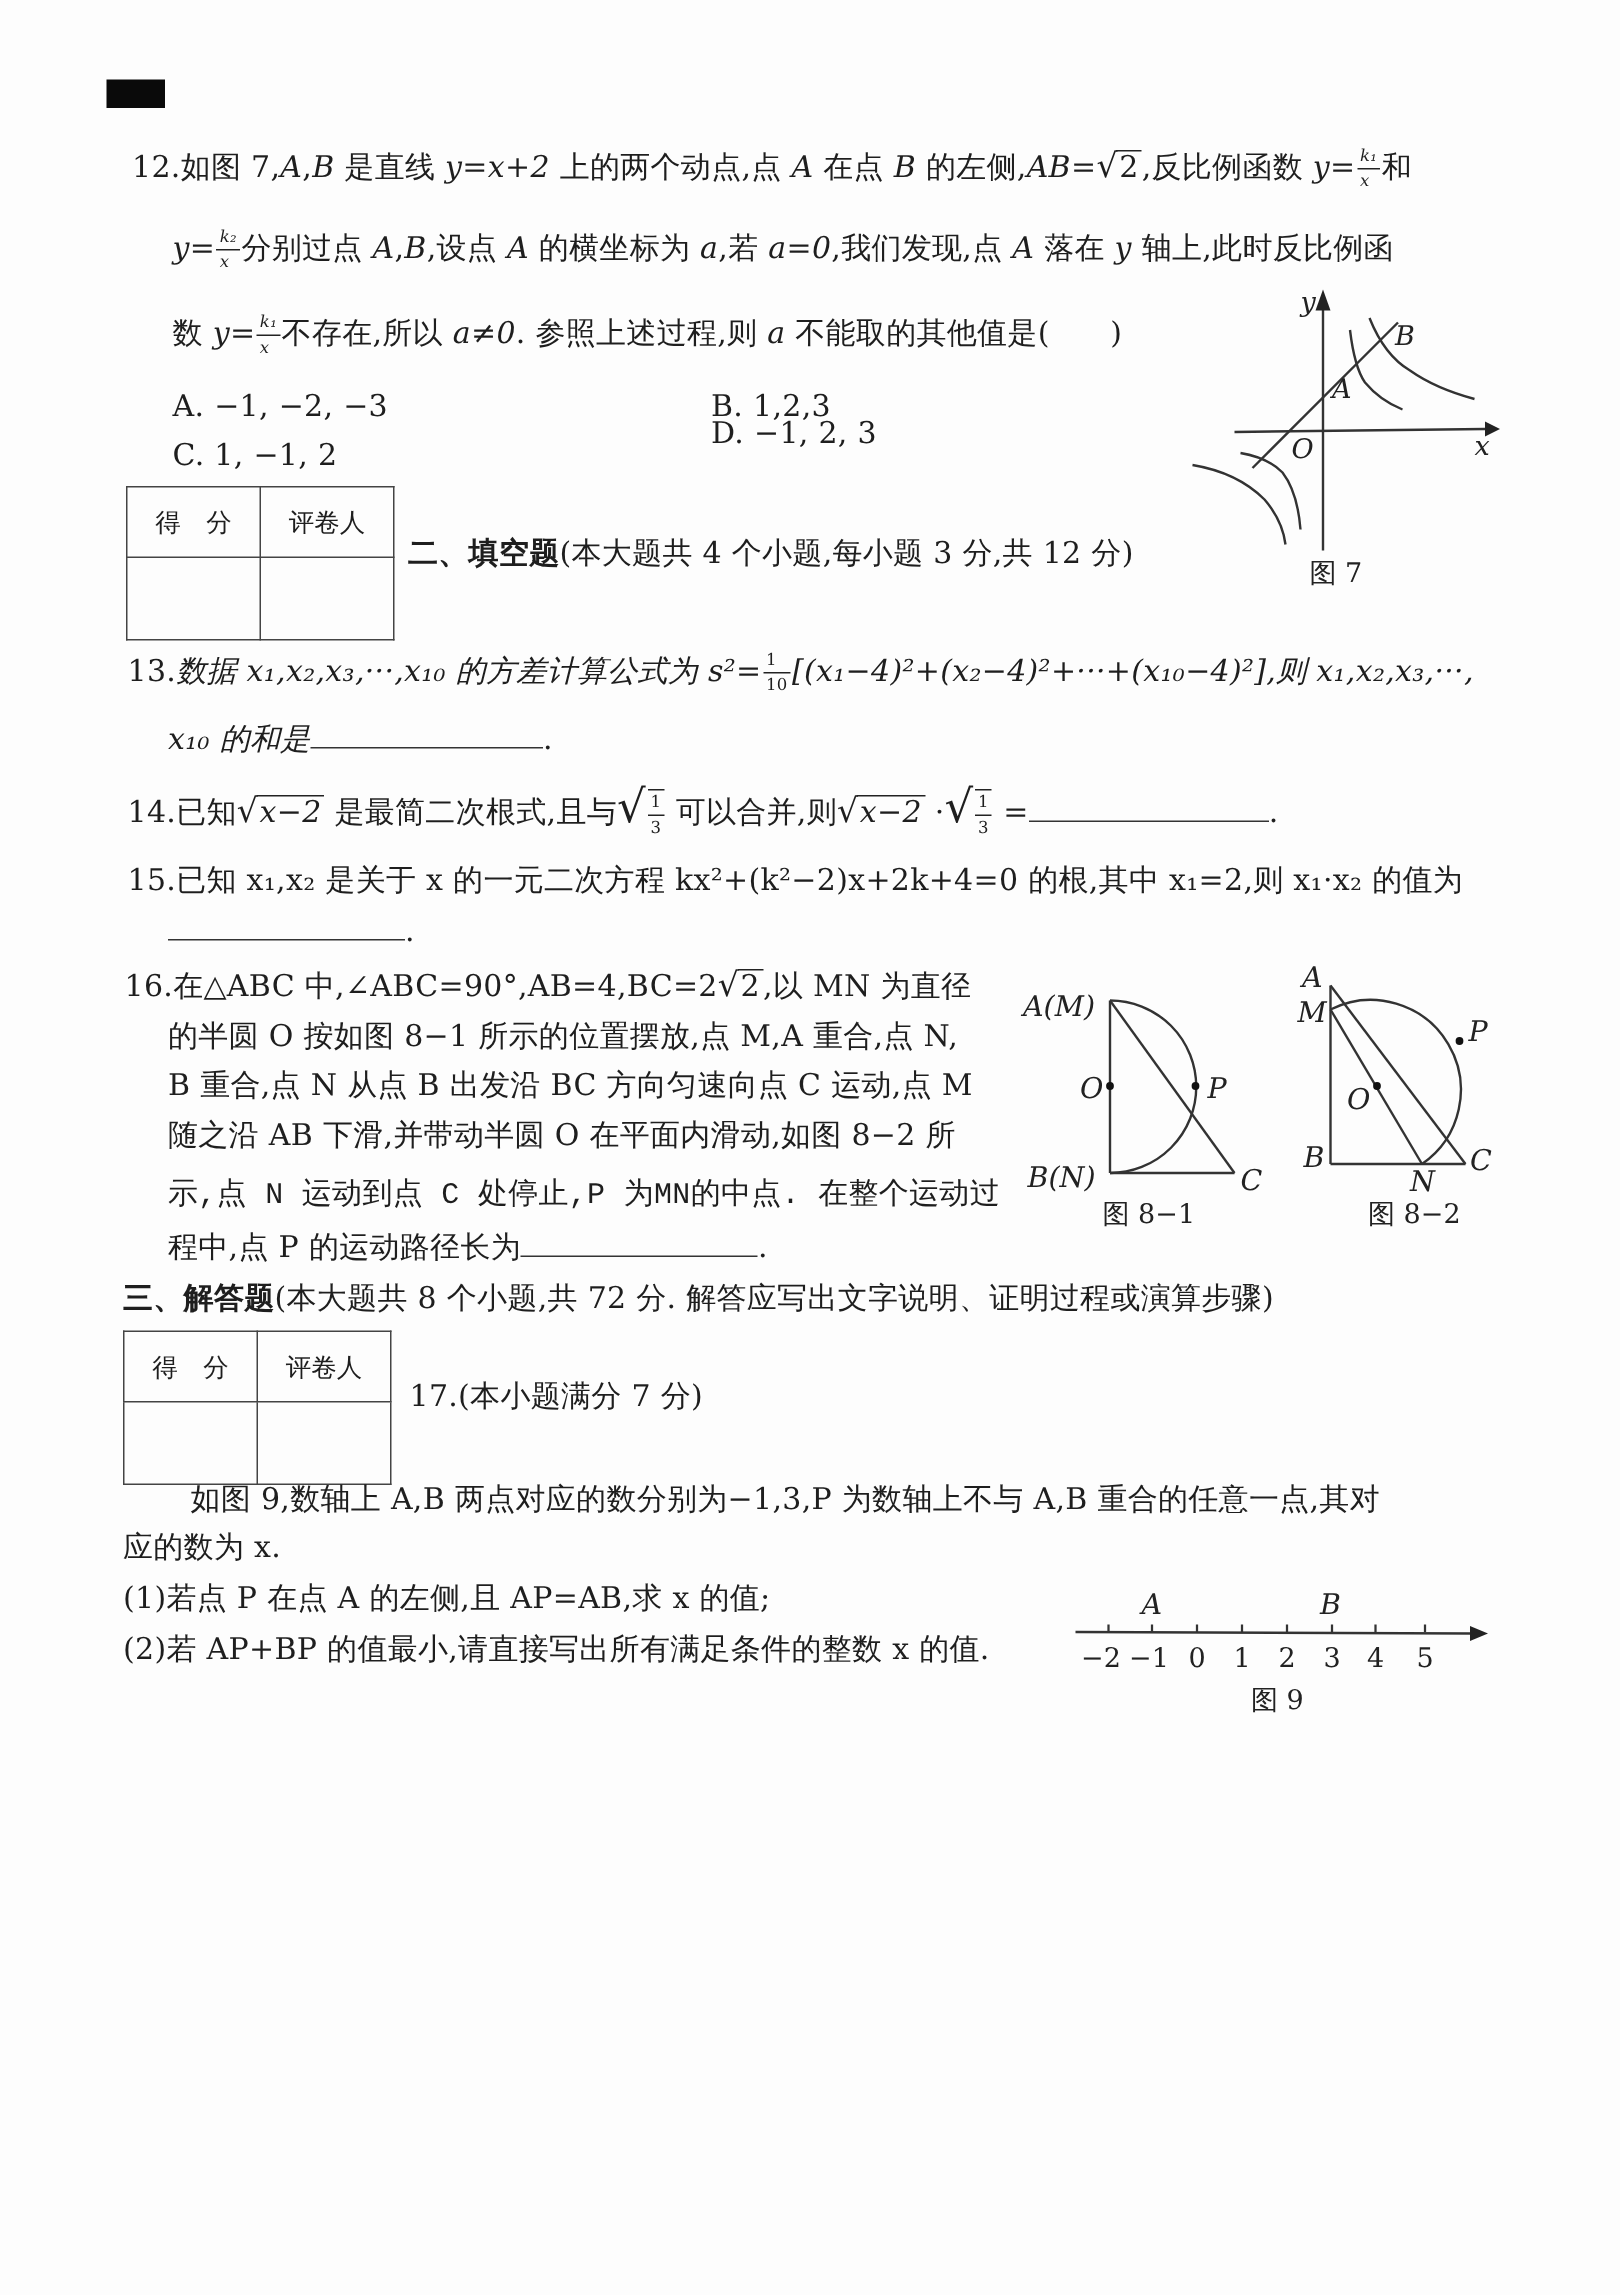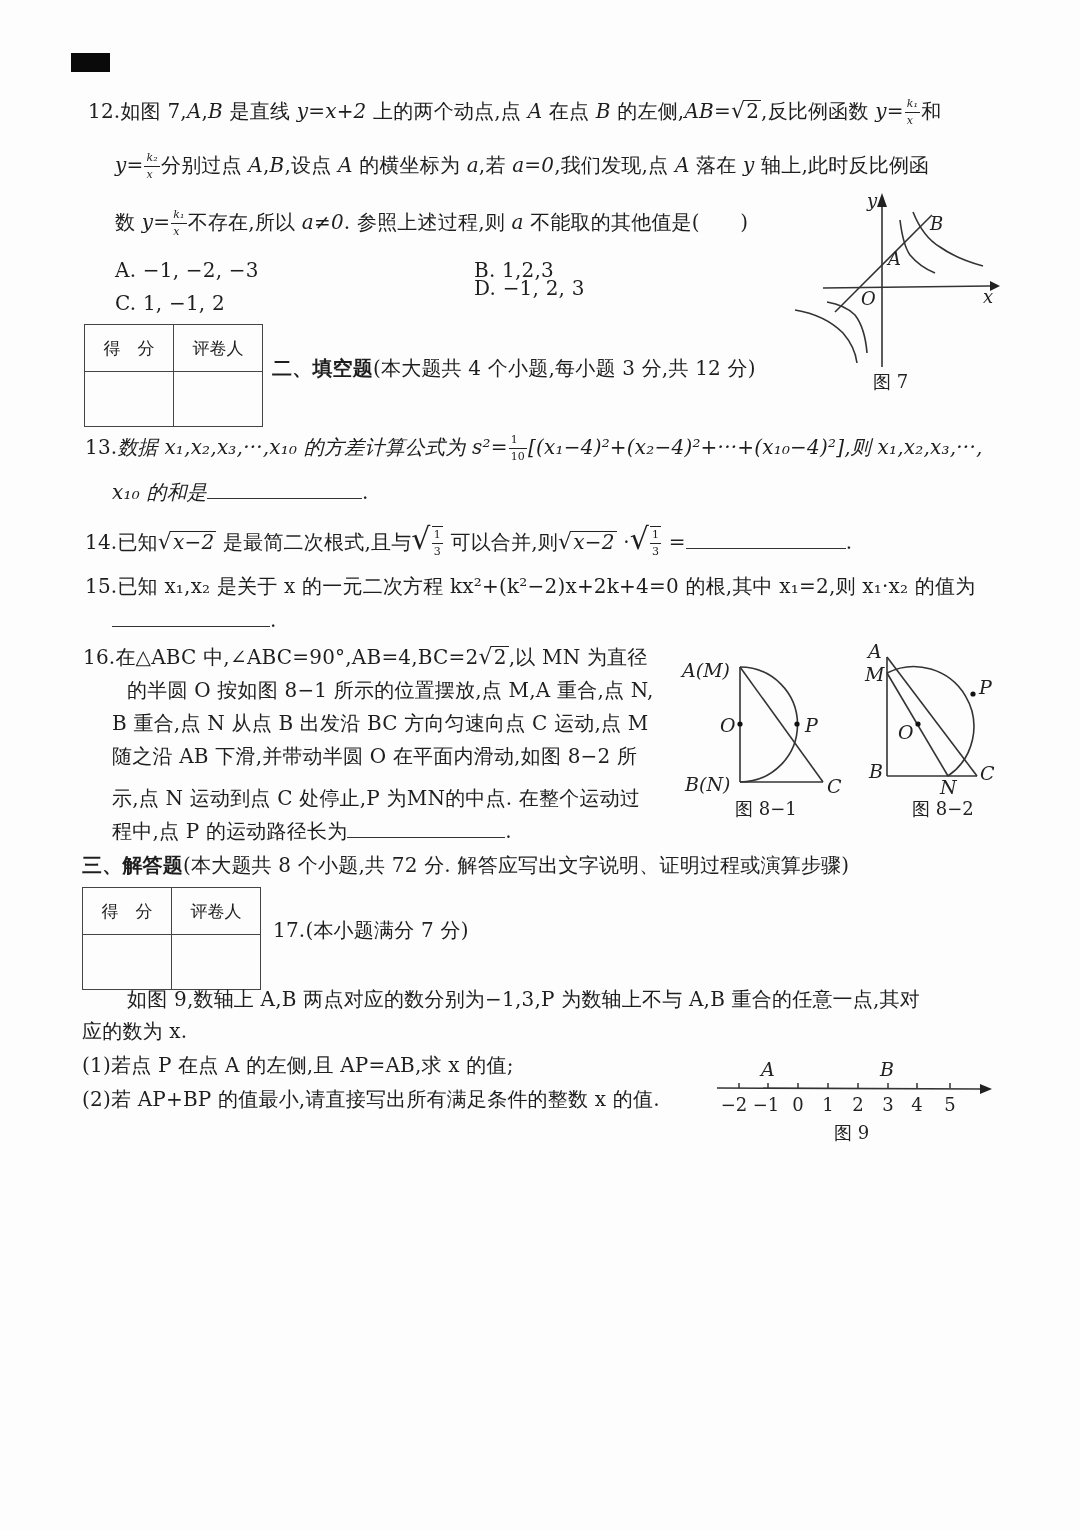--- a/index.html
+++ b/index.html
@@ -94,24 +94,24 @@
 <div class="abs txt" style="left:85px; top:574px;">
   <span>15.</span><span>已知 x₁,x₂ 是关于 x 的一元二次方程 kx²+(k²−2)x+2k+4=0 的根,其中 x₁=2,则 x₁·x₂ 的值为</span>
 </div>
 <div class="abs txt" style="left:112px; top:608px;">
   <span class="blank" style="width:158px;"></span><span>.</span>
 </div>
 
 <div class="abs txt" style="left:83px; top:645px;">
   <span>16.</span><span>在△ABC 中,∠ABC=90°,AB=4,BC=2</span><span class="rad">√</span><span class="sqrt">2</span><span>,以 MN 为直径</span>
 </div>
-<div class="abs txt" style="left:112px; top:678px;margin-left:15px;">的半圆 O 按如图 8−1 所示的位置摆放,点 M,A 重合,点 N,</div>
+<div class="abs txt" style="left:112px; top:678px;">的半圆 O 按如图 8−1 所示的位置摆放,点 M,A 重合,点 N,</div>
 <div class="abs txt" style="left:112px; top:711px;">B 重合,点 N 从点 B 出发沿 BC 方向匀速向点 C 运动,点 M</div>
 <div class="abs txt" style="left:112px; top:744px;">随之沿 AB 下滑,并带动半圆 O 在平面内滑动,如图 8−2 所</div>
-<div class="abs txt" style="left:112px; top:786px;">示,点 N 运动到点 C 处停止,P 为MN的中点. 在整个运动过</div>
+<div class="abs txt" style="left:112px; top:786px;font-family:Liberation Mono, monospace;">示,点 N 运动到点 C 处停止,P 为MN的中点. 在整个运动过</div>
 <div class="abs txt" style="left:112px; top:819px;">
   <span>程中,点 P 的运动路径长为</span><span class="blank" style="width:158px;"></span><span>.</span>
 </div>
 
 <svg class="abs" style="left:680px; top:645px;" width="170" height="180">
   <g stroke="#333" stroke-width="1.6" fill="none">
     <line x1="60" y1="22" x2="60" y2="137"></line>
     <line x1="60" y1="137" x2="143" y2="137"></line>
     <line x1="60" y1="22" x2="143" y2="137"></line>
     <path d="M60,22 A57.5,57.5 0 0 1 60,137"></path>

